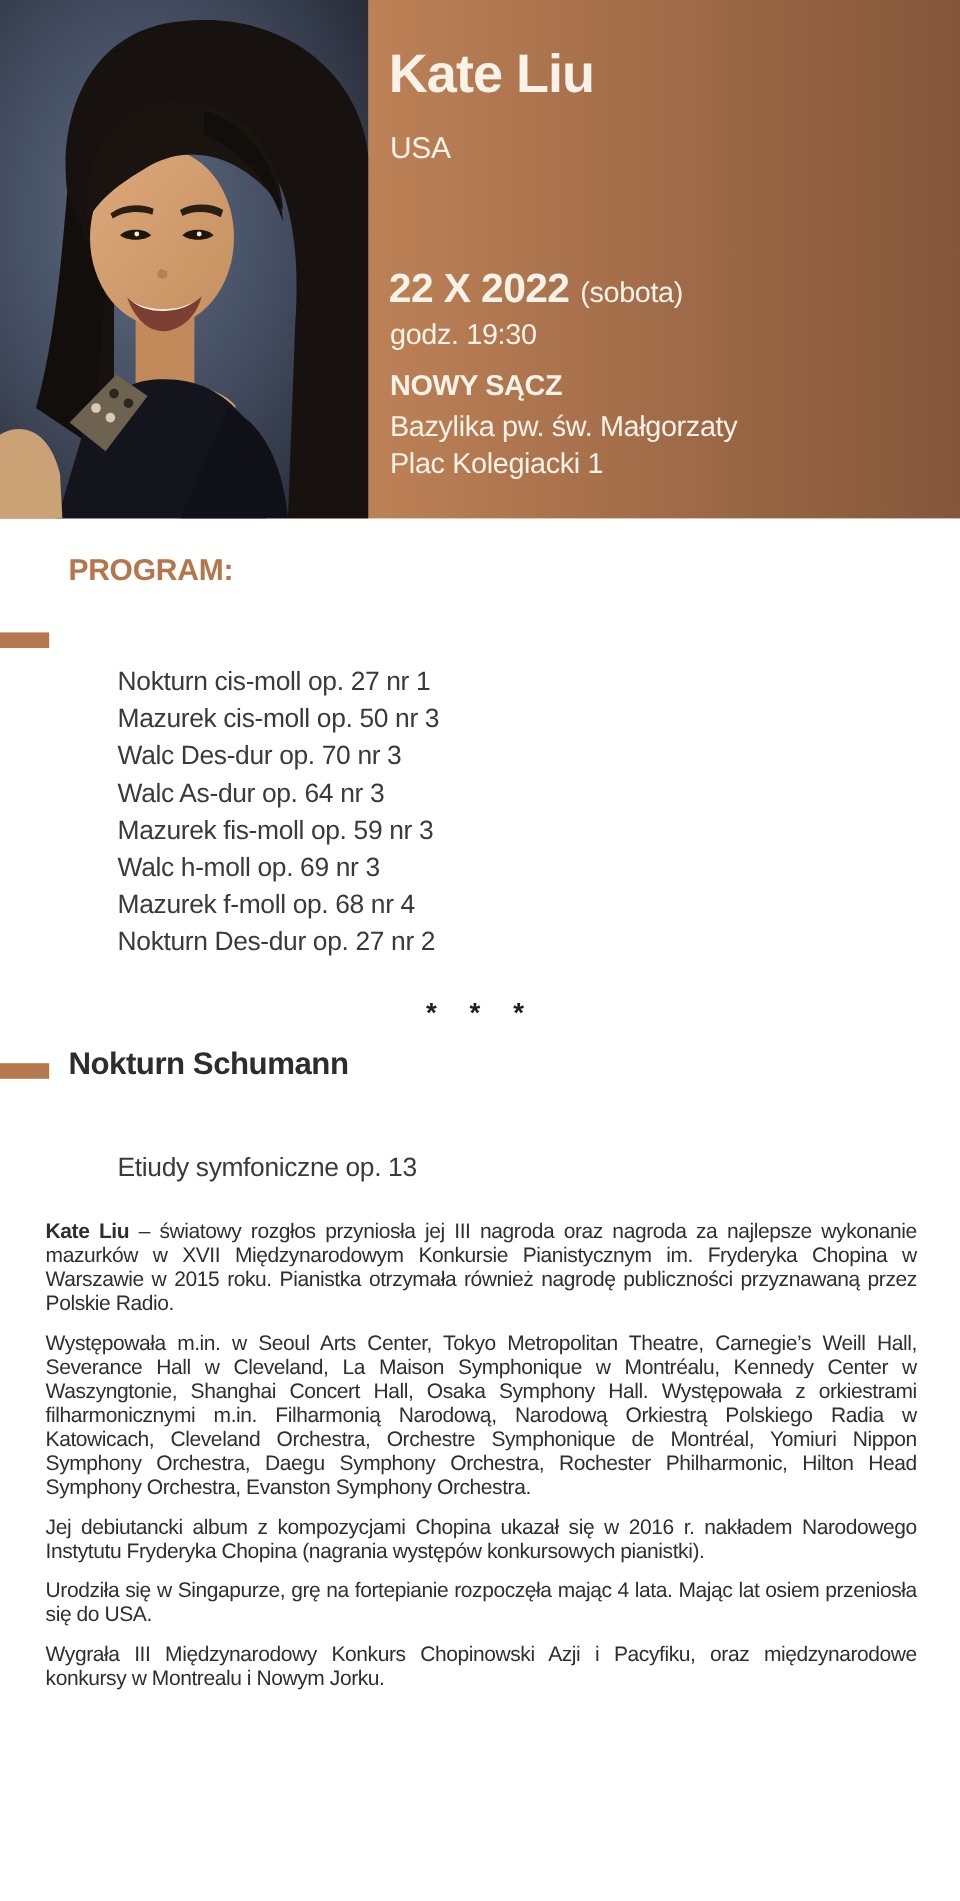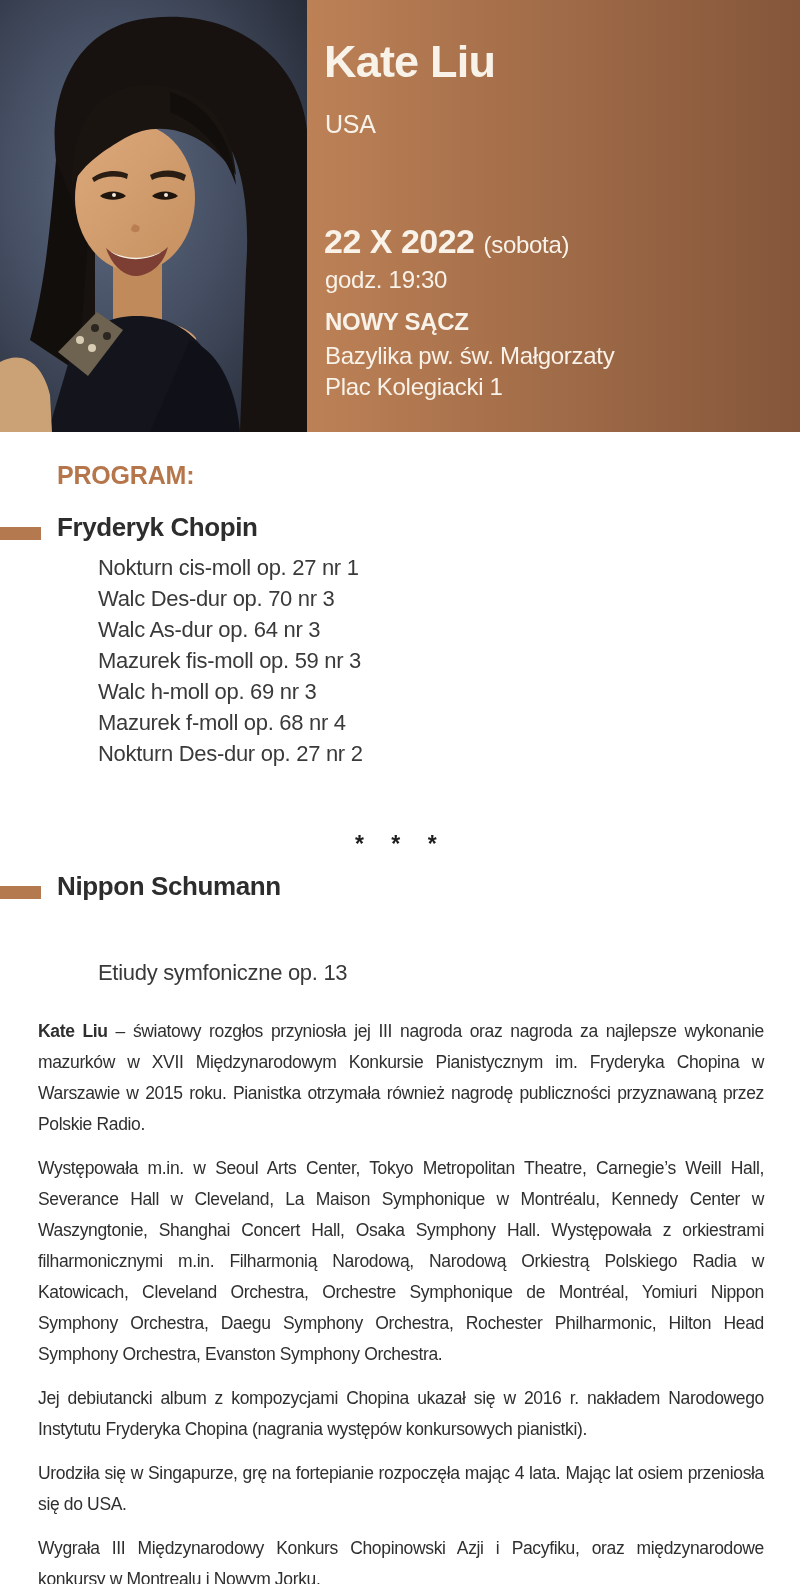--- a/index.html
+++ b/index.html
@@ -65,21 +65,21 @@
     position:absolute; left:355px; top:831px;
     font-size:23px; font-weight:bold; color:#1e1e1e; word-spacing:21px;
   }
 
   
   .bio {
     position:absolute; left:38px; top:1016px; width:726px;
     color:#2f2f2f;
   }
   .bio p {
-    font-size:17.5px; line-height:31px; letter-spacing:-0.35px;
+    font-size:17.5px; line-height:20px; letter-spacing:-0.35px;
     text-align:justify; margin-bottom:13px;
   }
   .bio b { font-weight:bold; }
 </style>
 </head>
 <body>
 
 <div class="page">
 
   <header class="hero">
@@ -147,35 +147,35 @@
     </div>
     <div class="hero-text event-time">godz. 19:30</div>
     <div class="hero-text event-city">NOWY SĄCZ</div>
     <div class="hero-text event-venue">Bazylika pw. św. Małgorzaty</div>
     <div class="hero-text event-address">Plac Kolegiacki 1</div>
   </header>
 
   <h2 class="program-heading">PROGRAM:</h2>
 
   <div class="bullet-bar bar-1"></div>
-  <h3 class="composer-name composer-1">Fryderyk Chopin</h3>
   <ul class="pieces pieces-1">
     <li>Nokturn cis-moll op. 27 nr 1</li>
+    <li>Mazurek cis-moll op. 50 nr 3</li>
     <li>Walc Des-dur op. 70 nr 3</li>
     <li>Walc As-dur op. 64 nr 3</li>
     <li>Mazurek fis-moll op. 59 nr 3</li>
     <li>Walc h-moll op. 69 nr 3</li>
     <li>Mazurek f-moll op. 68 nr 4</li>
     <li>Nokturn Des-dur op. 27 nr 2</li>
   </ul>
 
   <div class="separator">* * *</div>
 
   <div class="bullet-bar bar-2"></div>
-  <h3 class="composer-name composer-2">Nippon Schumann</h3>
+  <h3 class="composer-name composer-2">Nokturn Schumann</h3>
   <ul class="pieces pieces-2">
     <li>Etiudy symfoniczne op. 13</li>
   </ul>
 
   <section class="bio">
     <p><b>Kate Liu</b><span> – światowy rozgłos przyniosła jej III nagroda oraz nagroda za najlepsze wykonanie mazurków w XVII Międzynarodowym Konkursie Pianistycznym im. Fryderyka Chopina w Warszawie w 2015 roku. Pianistka otrzymała również nagrodę publiczności przyznawaną przez Polskie Radio.</span></p>
     <p>Występowała m.in. w Seoul Arts Center, Tokyo Metropolitan Theatre, Carnegie’s Weill Hall, Severance Hall w Cleveland, La Maison Symphonique w Montréalu, Kennedy Center w Waszyngtonie, Shanghai Concert Hall, Osaka Symphony Hall. Występowała z orkiestrami filharmonicznymi m.in. Filharmonią Narodową, Narodową Orkiestrą Polskiego Radia w Katowicach, Cleveland Orchestra, Orchestre Symphonique de Montréal, Yomiuri Nippon Symphony Orchestra, Daegu Symphony Orchestra, Rochester Philharmonic, Hilton Head Symphony Orchestra, Evanston Symphony Orchestra.</p>
     <p>Jej debiutancki album z kompozycjami Chopina ukazał się w 2016 r. nakładem Narodowego Instytutu Fryderyka Chopina (nagrania występów konkursowych pianistki).</p>
     <p>Urodziła się w Singapurze, grę na fortepianie rozpoczęła mając 4 lata. Mając lat osiem przeniosła się do USA.</p>
     <p>Wygrała III Międzynarodowy Konkurs Chopinowski Azji i Pacyfiku, oraz międzynarodowe konkursy w Montrealu i Nowym Jorku.</p>

